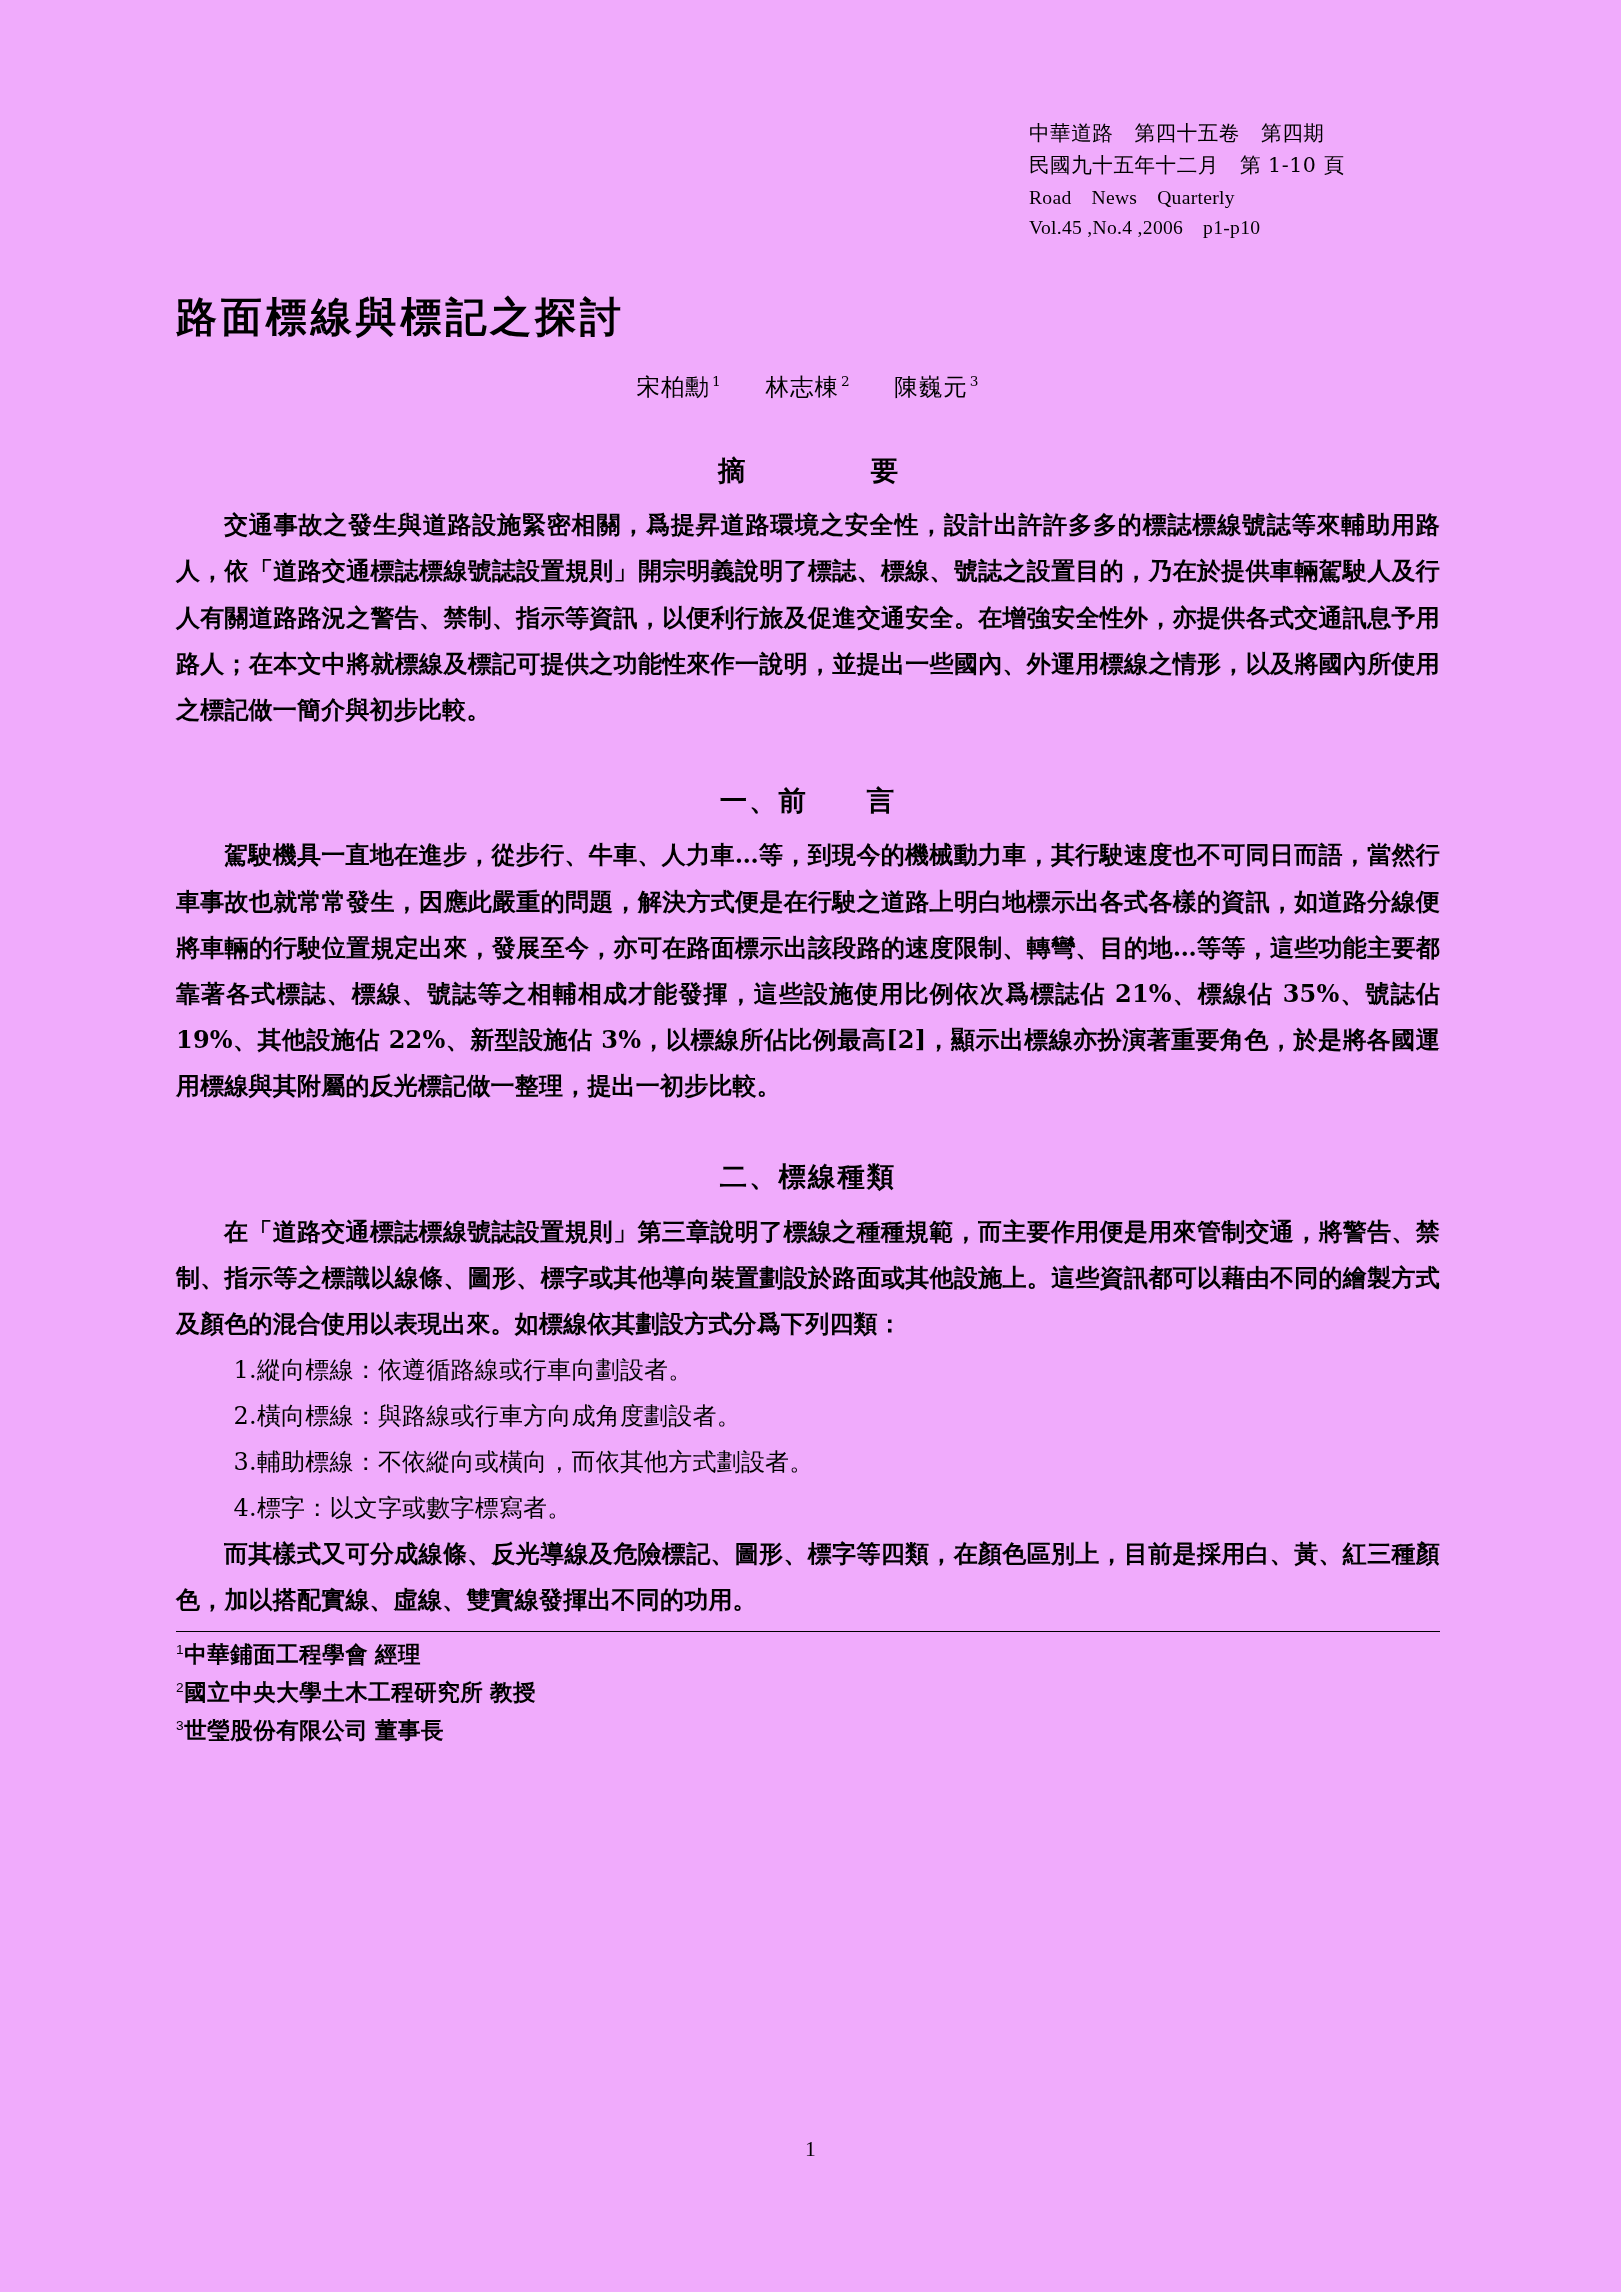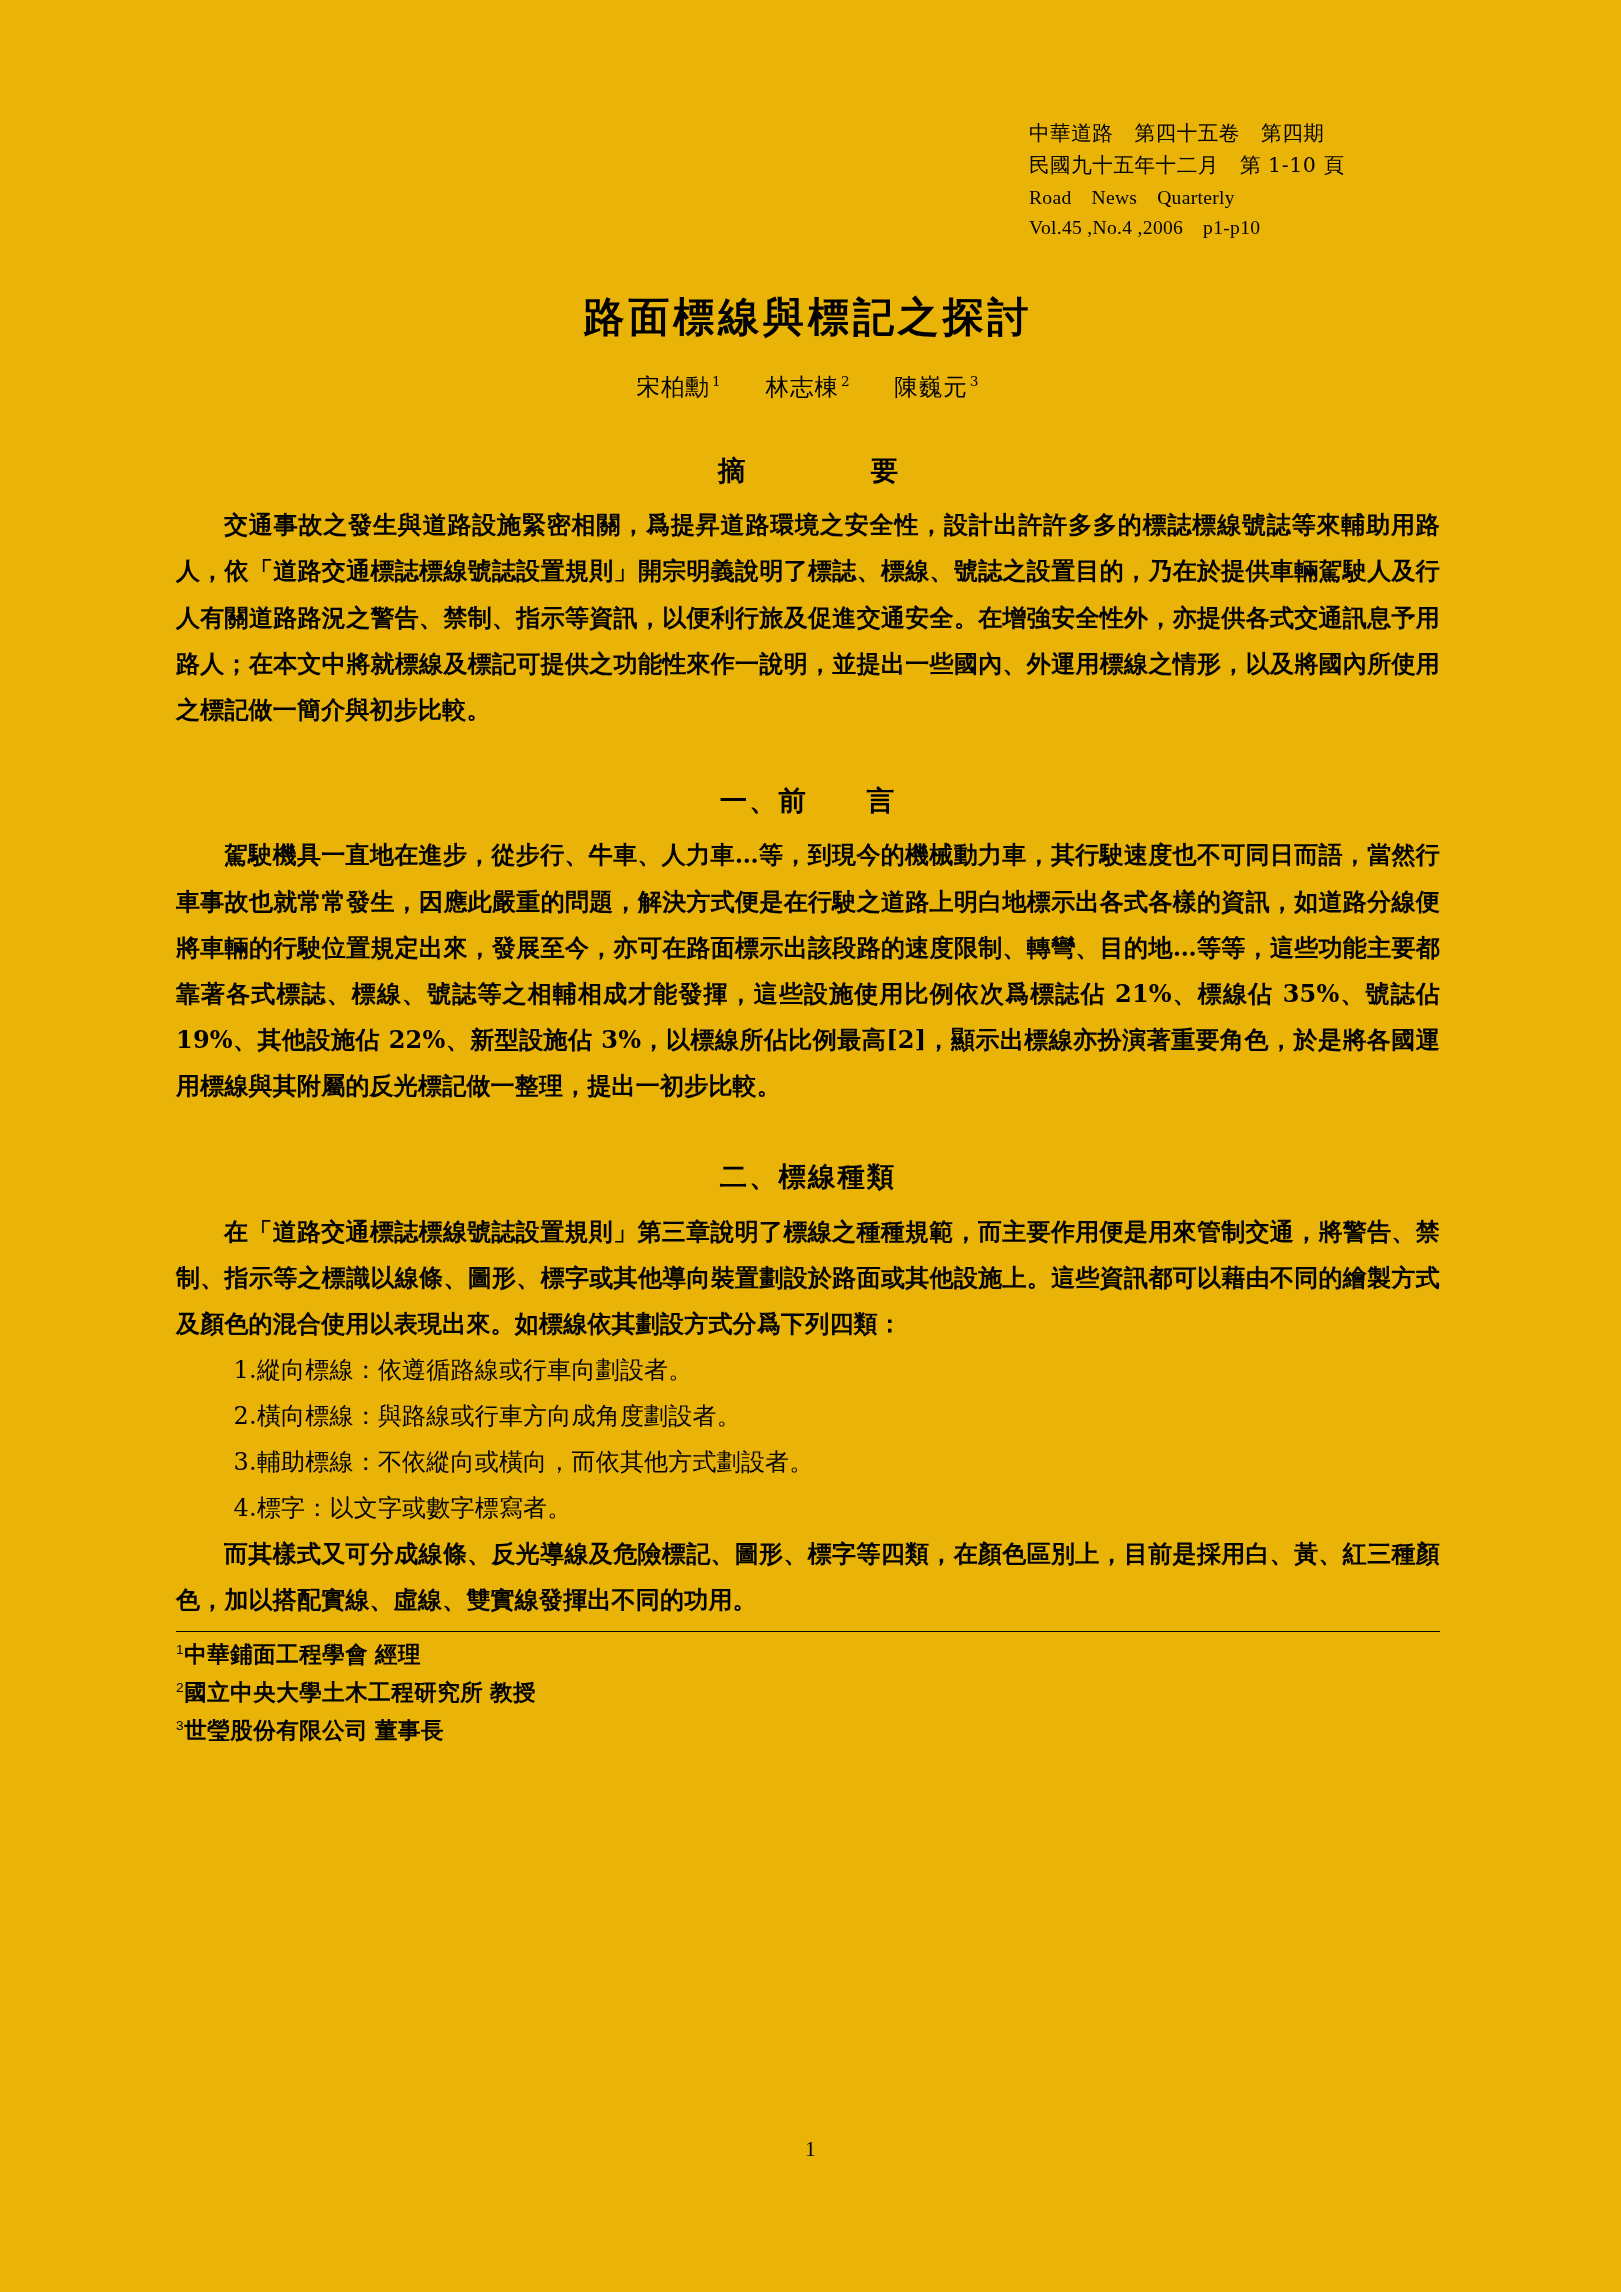--- a/index.html
+++ b/index.html
@@ -8,21 +8,21 @@
     background: #ffffff;
   }
   body {
     font-family: "DejaVu Serif", "Liberation Serif", serif;
     color: #000000;
   }
   .page {
     width: 1621px;
     height: 2293px;
     position: relative;
-    background: #eab308;
+    background: #f0abfc;
     box-sizing: border-box;
     padding: 0;
     overflow: hidden;
   }
   .content {
     position: absolute;
     left: 176px;
     top: 118px;
     width: 1264px;
   }
@@ -40,21 +40,21 @@
     margin-bottom: 1px;
   }
   .jh-latin {
     font-family: "Liberation Serif", serif;
     font-size: 19.6px;
     letter-spacing: 0.3px;
   }
 
   
   .doc-title {
-    text-align: center;
+    text-align: left;
     font-size: 41px;
     font-weight: bold;
     letter-spacing: 3.9px;
     margin-top: 47px;
     font-family: "DejaVu Serif", "Liberation Serif", serif;
   }
 
   .authors {
     text-align: center;
     font-size: 23.5px;

